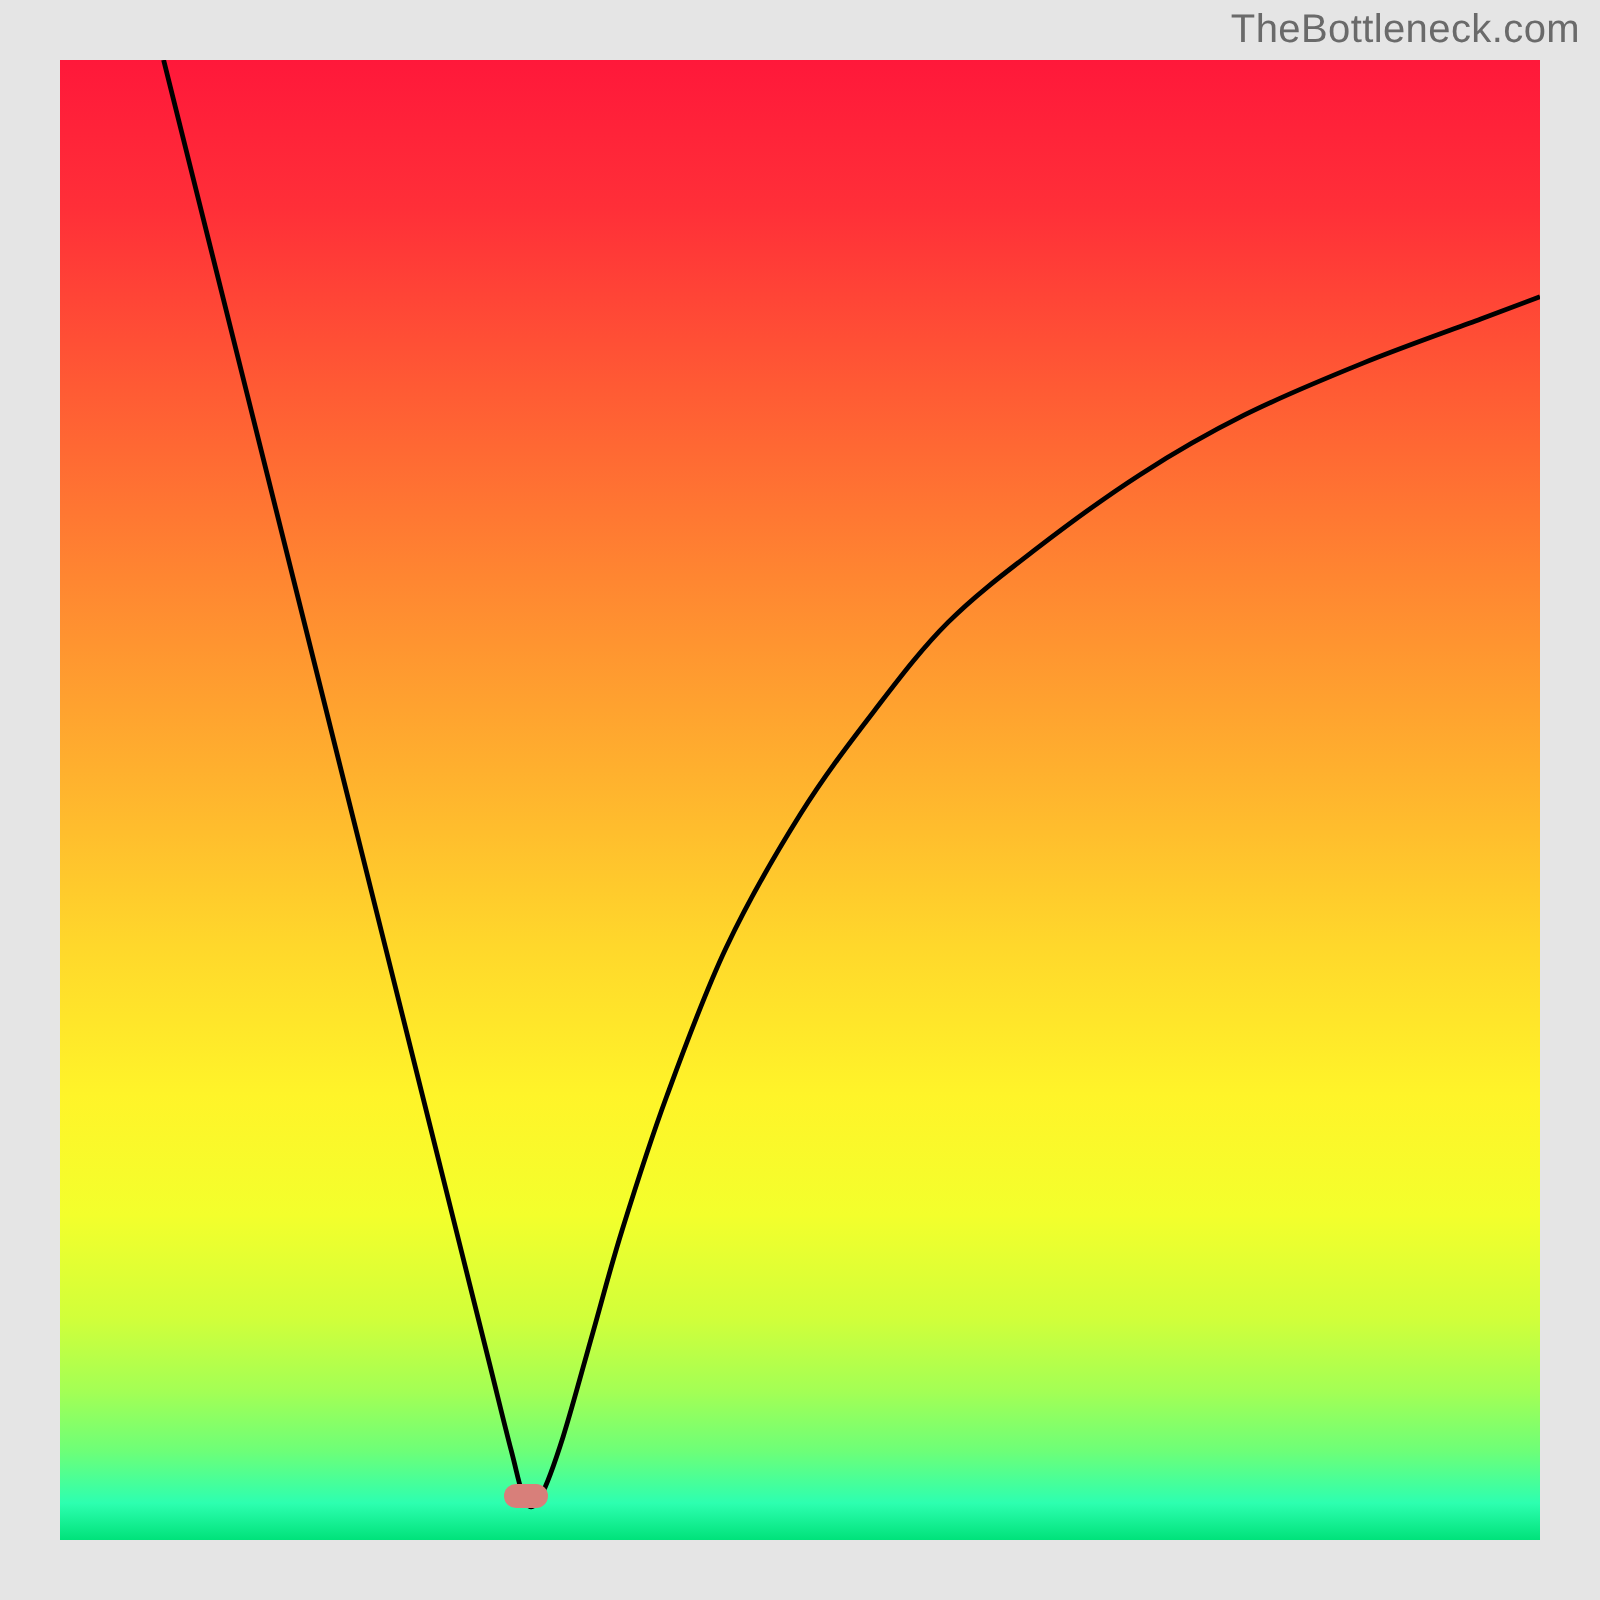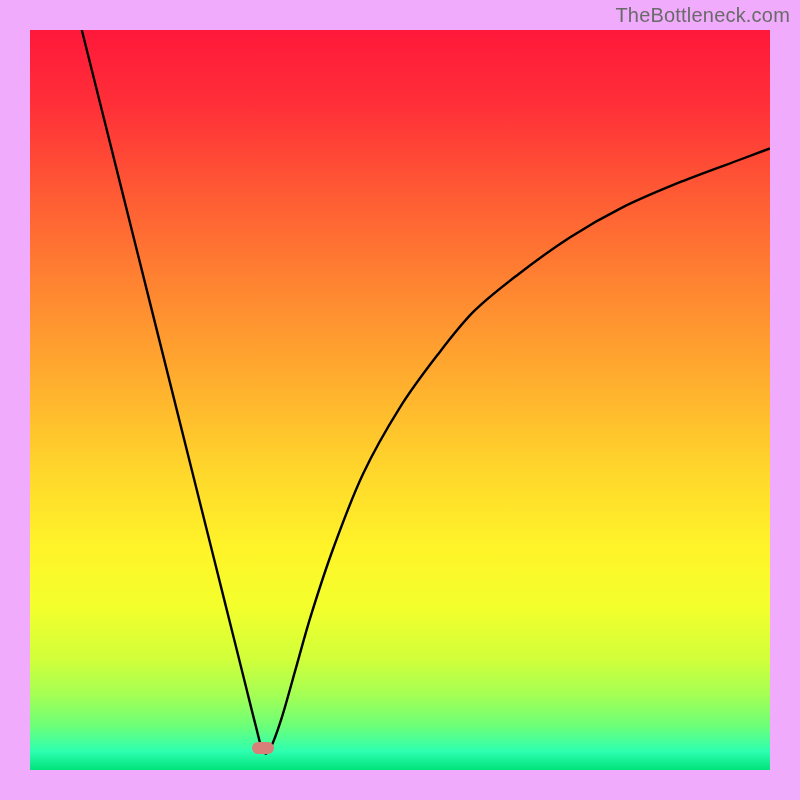--- a/index.html
+++ b/index.html
@@ -8,21 +8,21 @@
     width: 800px;
     height: 800px;
     overflow: hidden;
     font-family: Arial, Helvetica, sans-serif;
     background: #000;
   }
   .stage {
     position: relative;
     width: 800px;
     height: 800px;
-    background: #f0abfc;
+    background: #e5e5e5;
   }
   .plot-area {
     position: absolute;
     left: 30px;
     top: 30px;
     width: 740px;
     height: 740px;
     overflow: hidden;
   }
   .gradient-bg {

